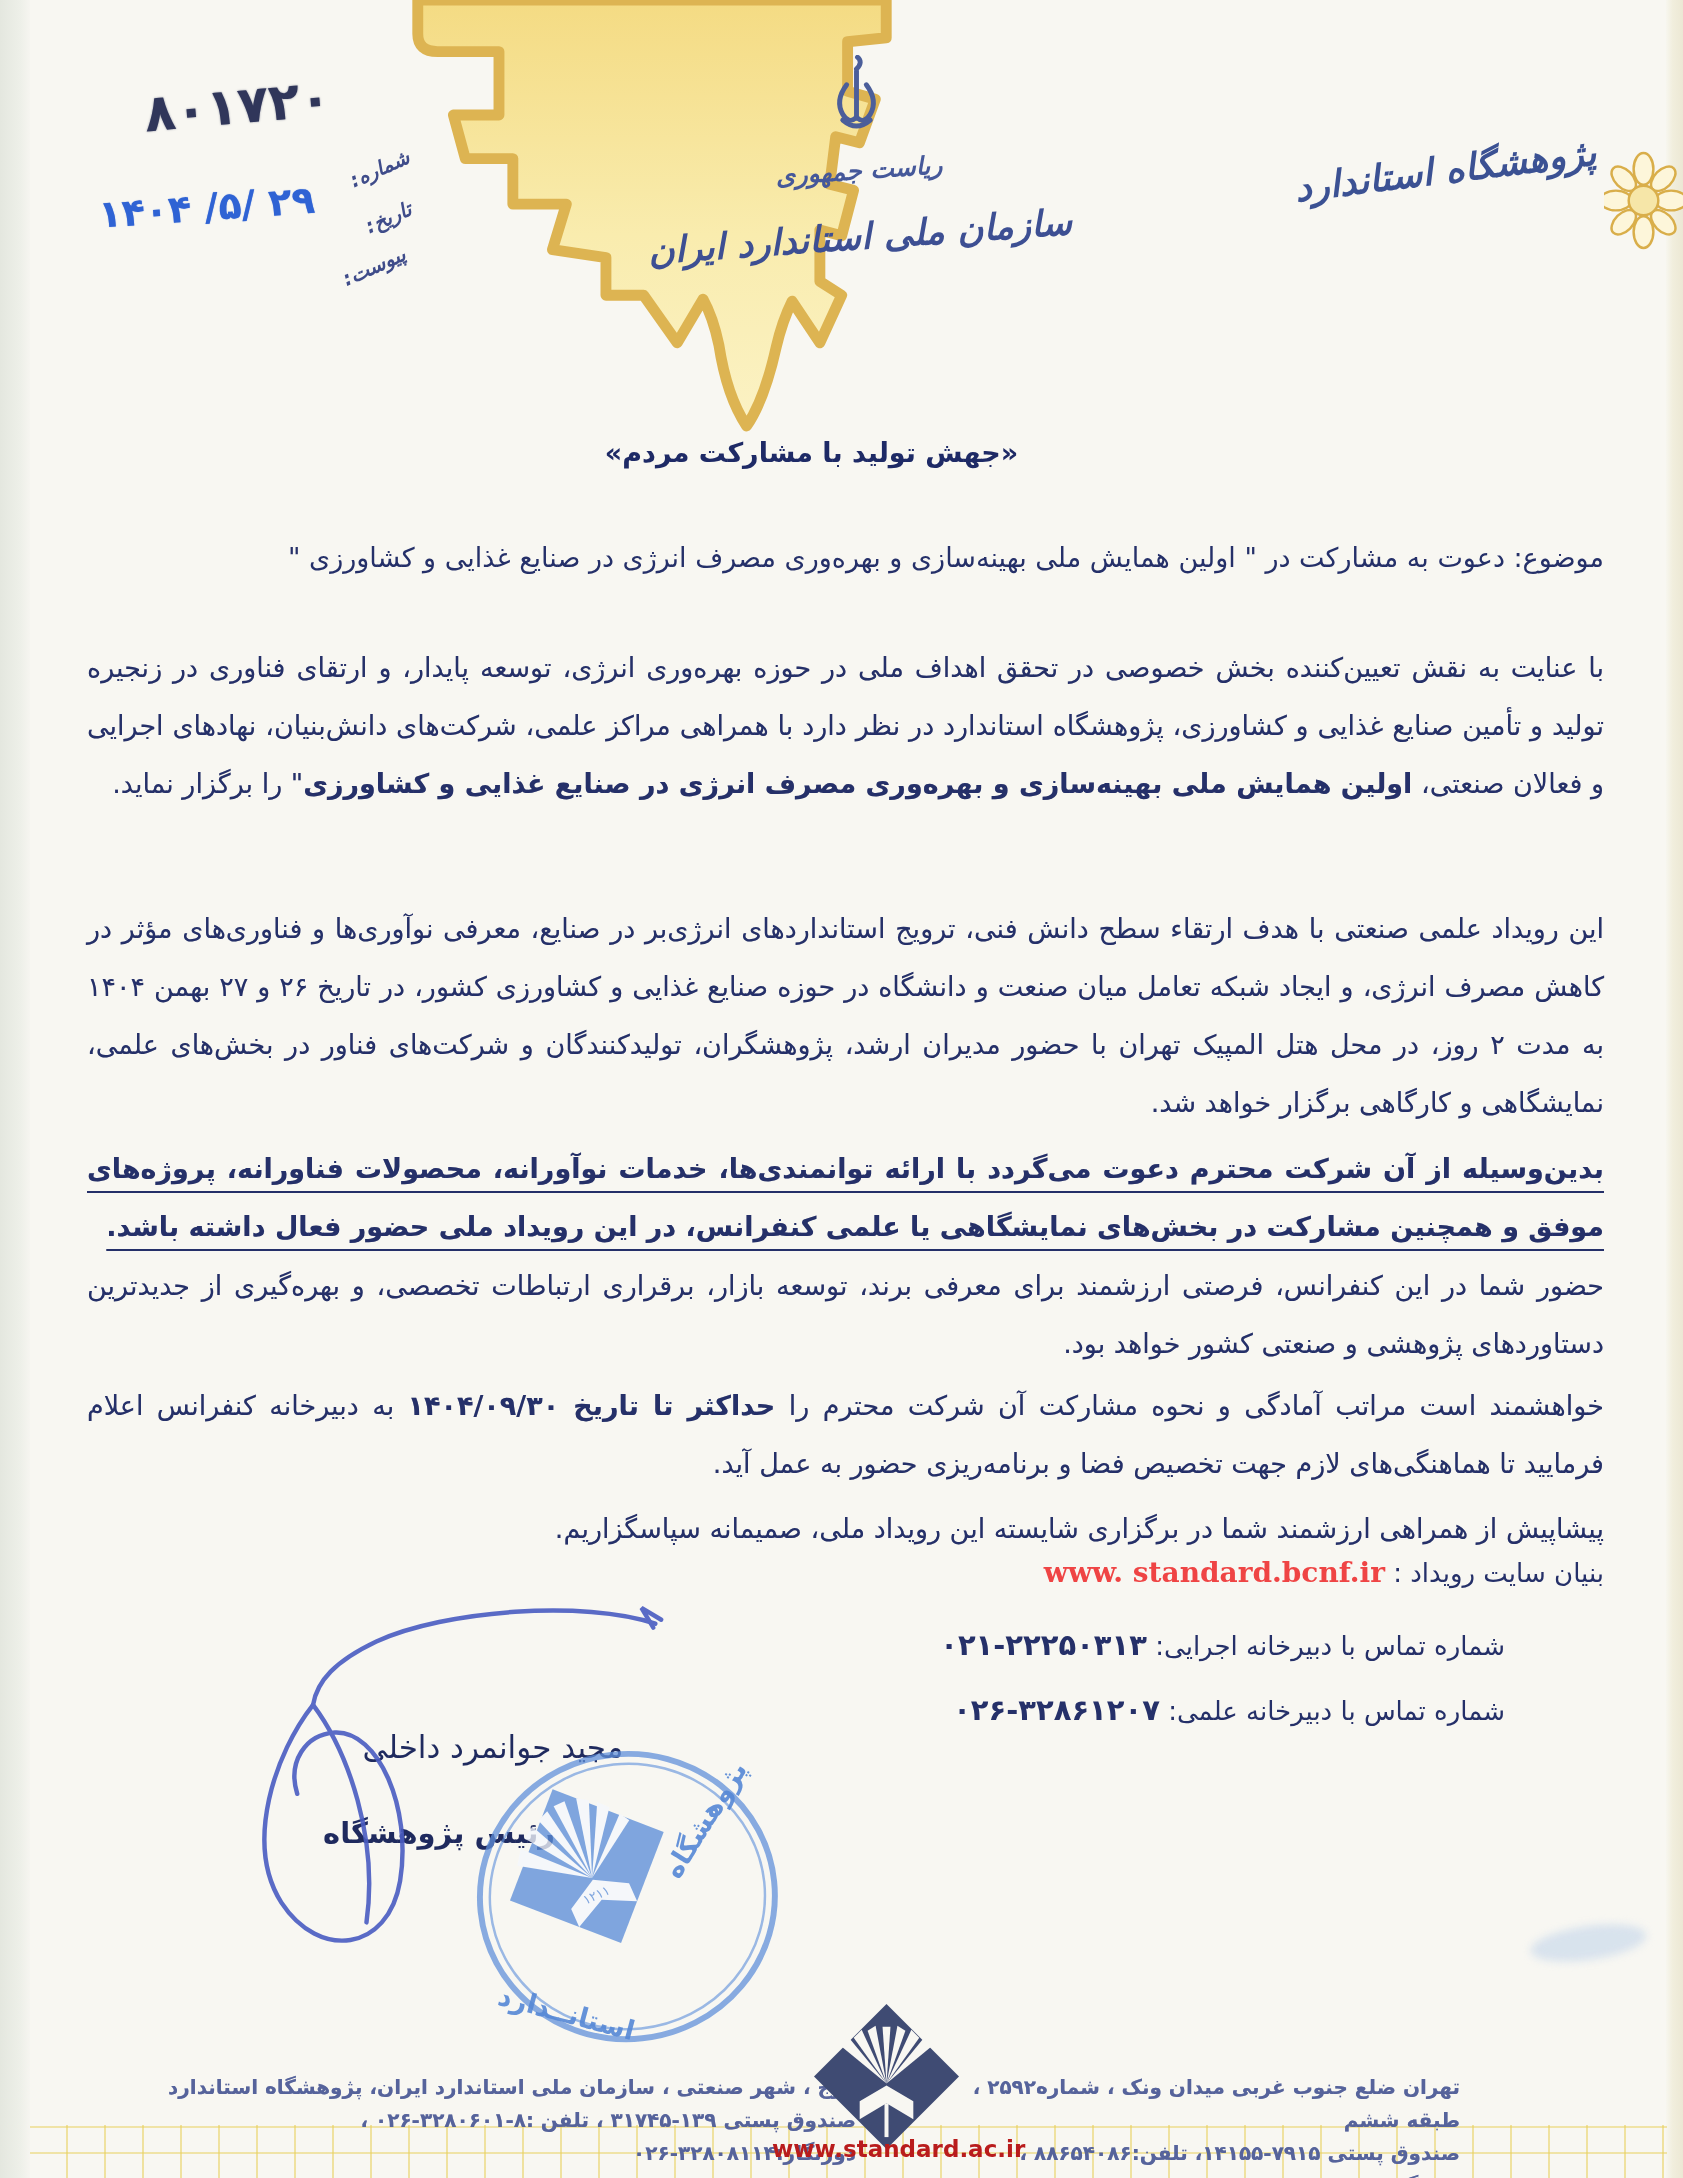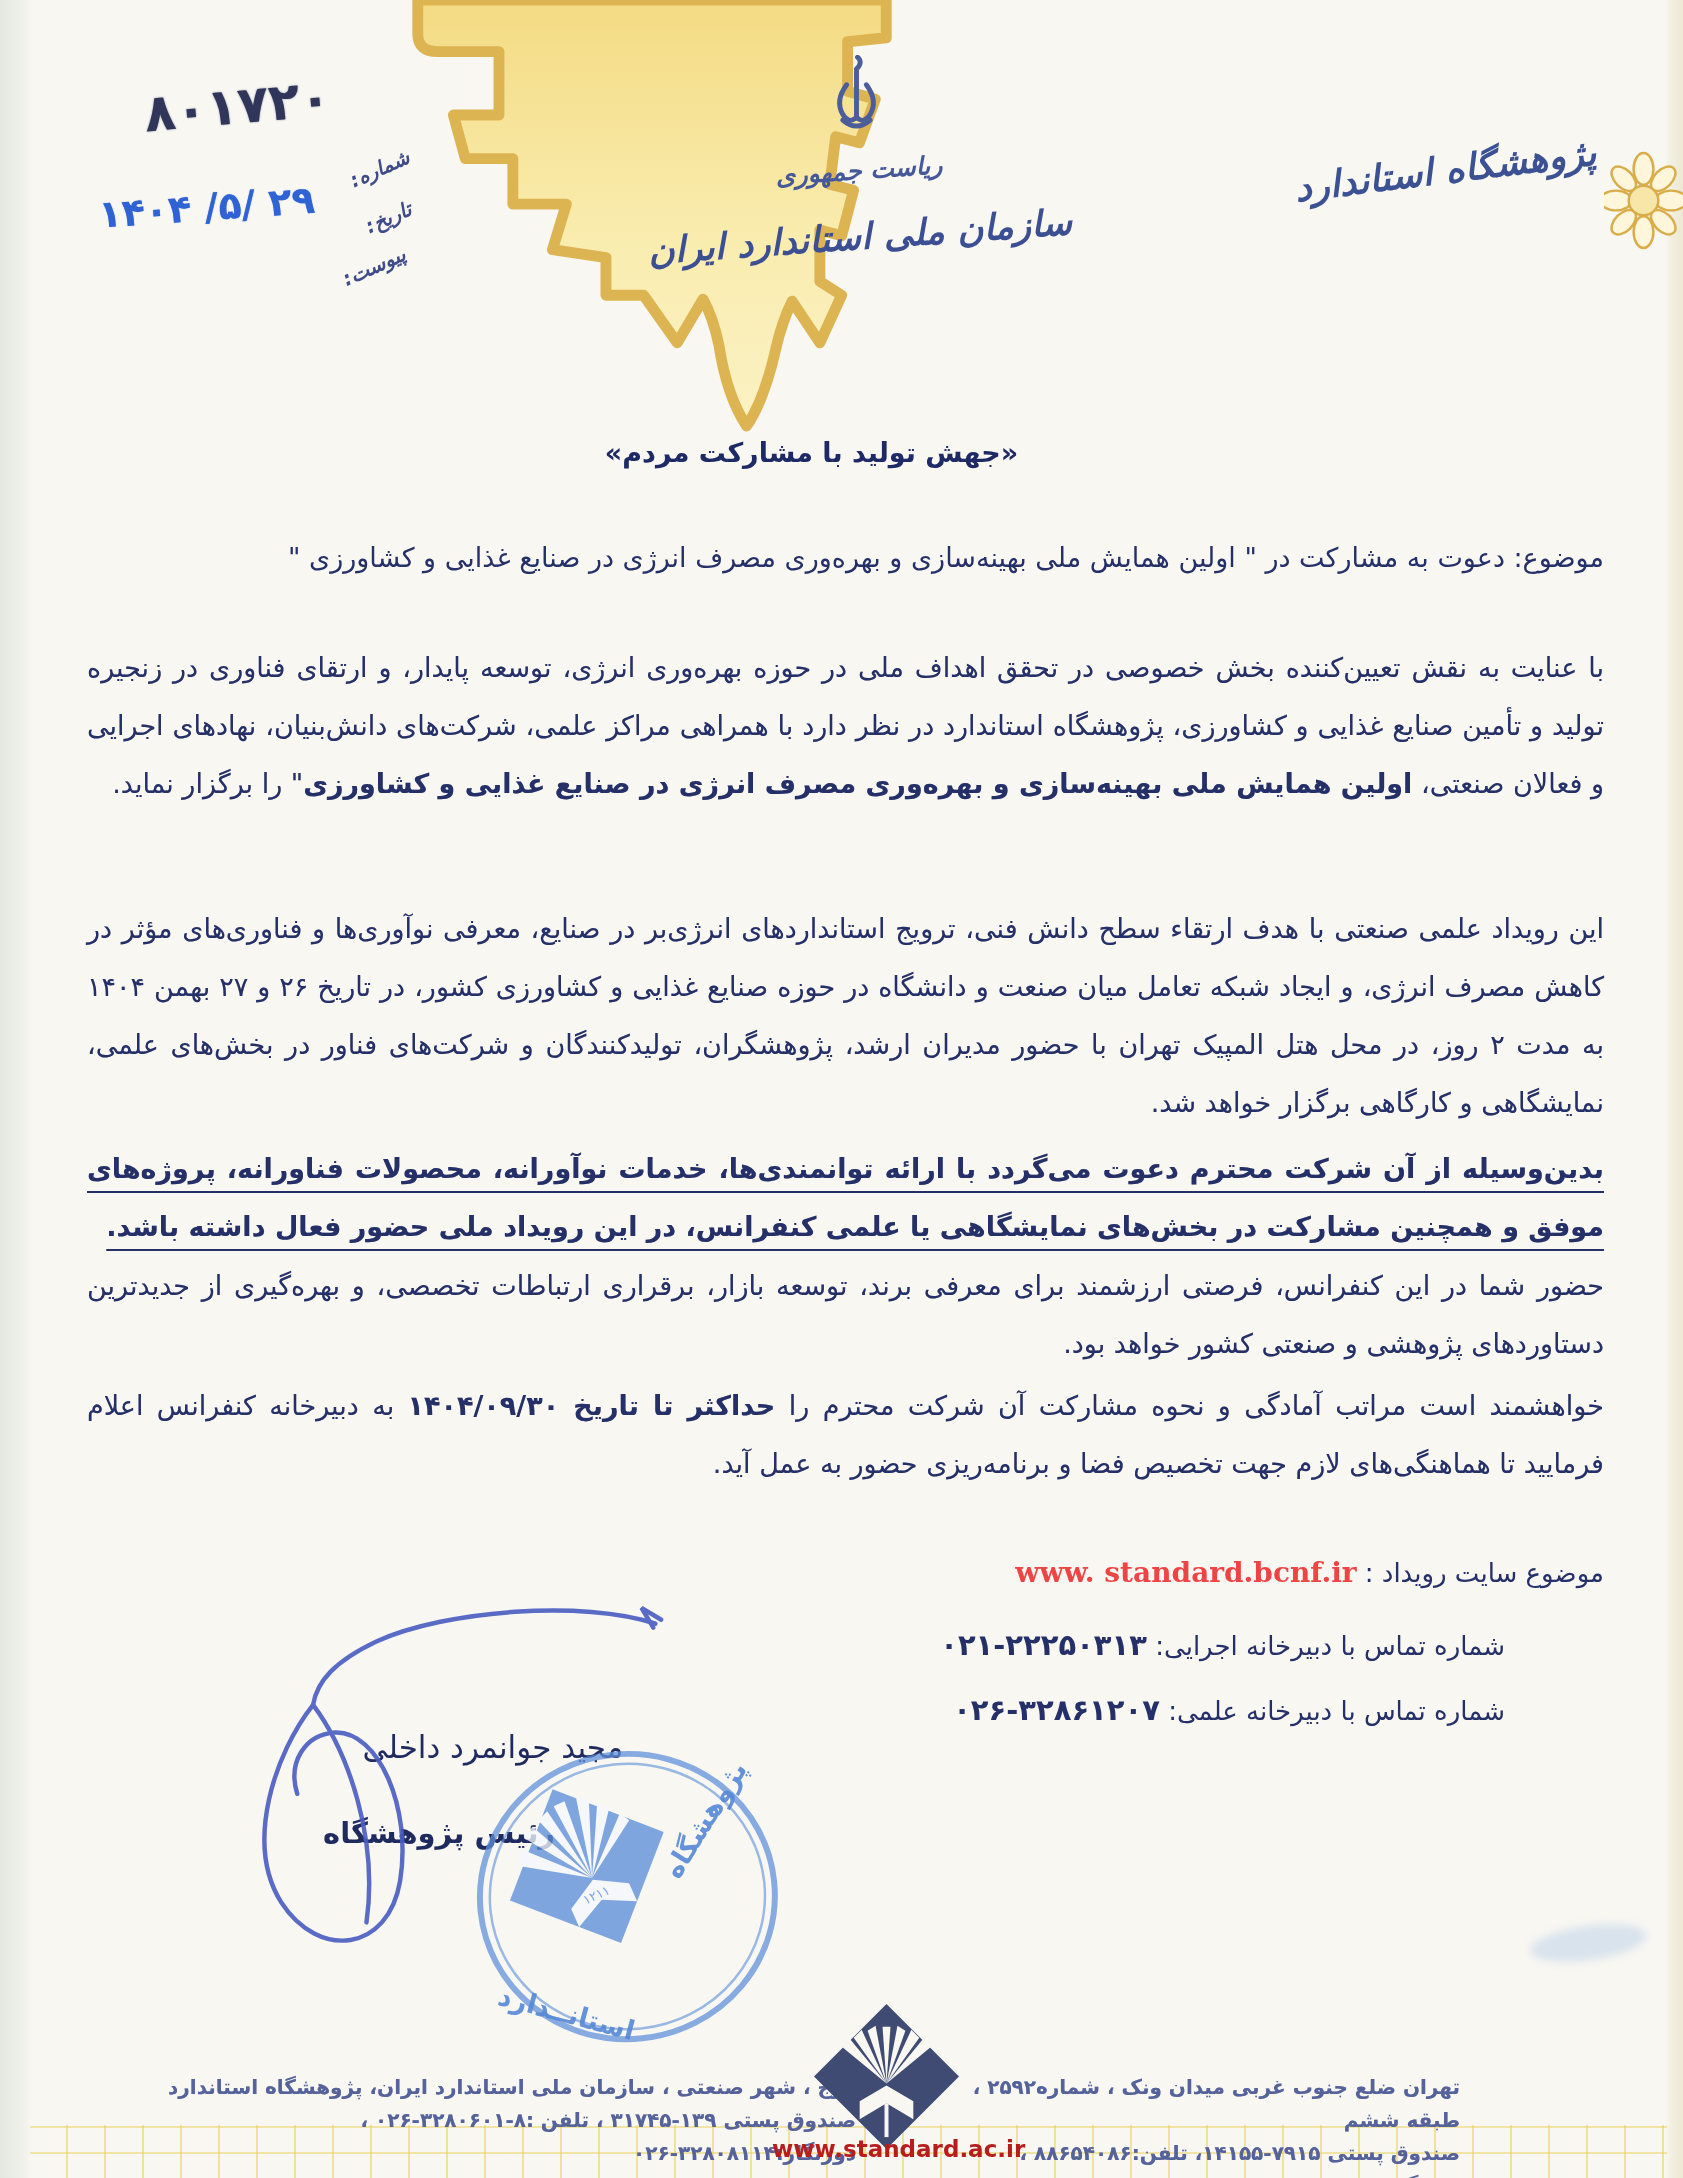--- a/index.html
+++ b/index.html
@@ -126,22 +126,23 @@
   <p class="abs para p1"><span>با عنایت به نقش تعیین‌کننده بخش خصوصی در تحقق اهداف ملی در حوزه بهره‌وری انرژی، توسعه پایدار، و ارتقای فناوری در زنجیره تولید و تأمین صنایع غذایی و کشاورزی، پژوهشگاه استاندارد در نظر دارد با همراهی مراکز علمی، شرکت‌های دانش‌بنیان، نهادهای اجرایی و فعالان صنعتی، </span><span class="b">اولین همایش ملی بهینه‌سازی و بهره‌وری مصرف انرژی در صنایع غذایی و کشاورزی</span><span>" را برگزار نماید.</span></p>
 
   <p class="abs para p2">این رویداد علمی صنعتی با هدف ارتقاء سطح دانش فنی، ترویج استانداردهای انرژی‌بر در صنایع، معرفی نوآوری‌ها و فناوری‌های مؤثر در کاهش مصرف انرژی، و ایجاد شبکه تعامل میان صنعت و دانشگاه در حوزه صنایع غذایی و کشاورزی کشور، در تاریخ ۲۶ و ۲۷ بهمن ۱۴۰۴ به مدت ۲ روز، در محل هتل المپیک تهران با حضور مدیران ارشد، پژوهشگران، تولیدکنندگان و شرکت‌های فناور در بخش‌های علمی، نمایشگاهی و کارگاهی برگزار خواهد شد.</p>
 
   <p class="abs para p4">حضور شما در این کنفرانس، فرصتی ارزشمند برای معرفی برند، توسعه بازار، برقراری ارتباطات تخصصی، و بهره‌گیری از جدیدترین دستاوردهای پژوهشی و صنعتی کشور خواهد بود.</p>
 
   <p class="abs para p3">بدین‌وسیله از آن شرکت محترم دعوت می‌گردد با ارائه توانمندی‌ها، خدمات نوآورانه، محصولات فناورانه، پروژه‌های موفق و همچنین مشارکت در بخش‌های نمایشگاهی یا علمی کنفرانس، در این رویداد ملی حضور فعال داشته باشد.</p>
 
   <p class="abs para p5"><span>خواهشمند است مراتب آمادگی و نحوه مشارکت آن شرکت محترم را </span><span class="b">حداکثر تا تاریخ ۱۴۰۴/۰۹/۳۰</span><span> به دبیرخانه کنفرانس اعلام فرمایید تا هماهنگی‌های لازم جهت تخصیص فضا و برنامه‌ریزی حضور به عمل آید.</span></p>
 
-
-  <div class="abs rline website"><span>موضوع سایت رویداد :</span> <span class="url">www. standard.bcnf.ir</span></div>
+  <p class="abs para p6">پیشاپیش از همراهی ارزشمند شما در برگزاری شایسته این رویداد ملی، صمیمانه سپاسگزاریم.</p>
+
+  <div class="abs rline website"><span>بنیان سایت رویداد :</span> <span class="url">www. standard.bcnf.ir</span></div>
   <div class="abs rline phone1"><span>شماره تماس با دبیرخانه اجرایی:</span> <span class="num">۰۲۱-۲۲۲۵۰۳۱۳</span></div>
   <div class="abs rline phone2"><span>شماره تماس با دبیرخانه علمی:</span> <span class="num">۰۲۶-۳۲۸۶۱۲۰۷</span></div>
 
   <div class="abs sig-name">مجید جوانمرد داخلی</div>
   <div class="abs sig-title">رئیس پژوهشگاه</div>
 
   <svg class="abs" style="left:228px;top:1584px;" width="455" height="386" viewBox="0 0 460 390">
     <g stroke="#4a5cc2" stroke-width="4.5" fill="none" stroke-linecap="round" opacity="0.9">
       <path d="M438,36 l-20,-12 l12,20"></path>
       <path d="M432,40 C 360,16 220,26 150,58 C 108,78 90,98 86,122

